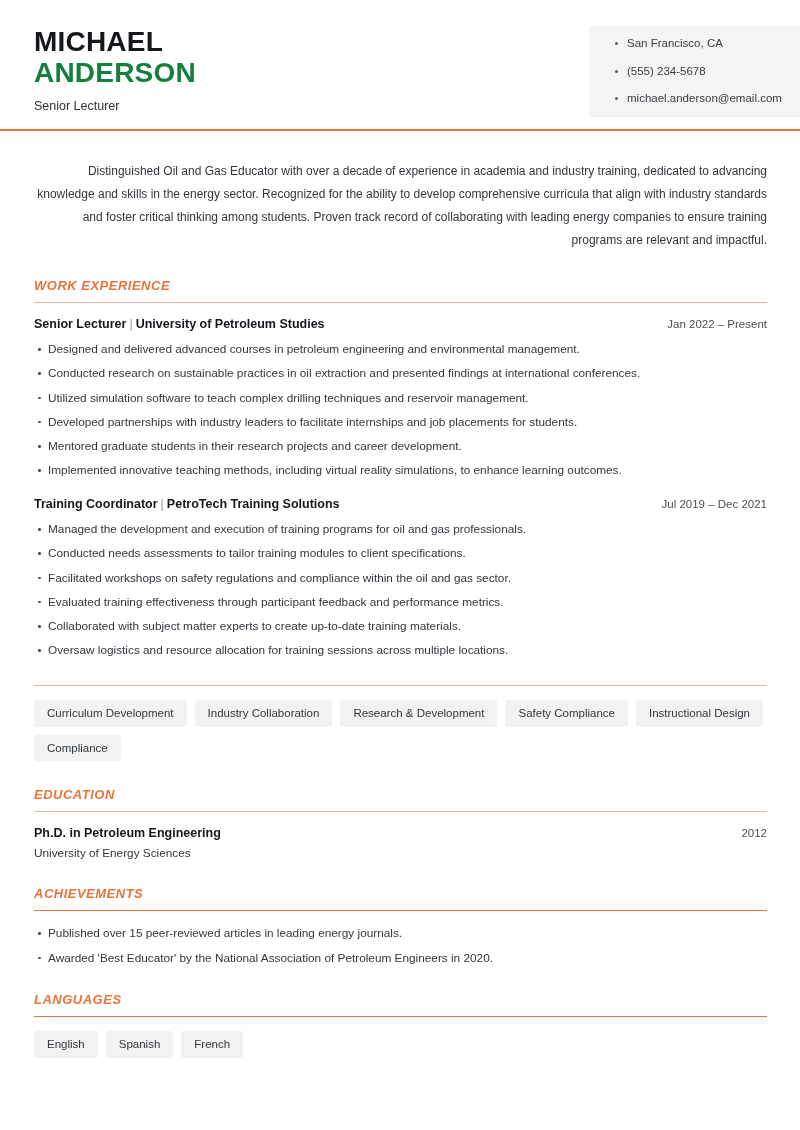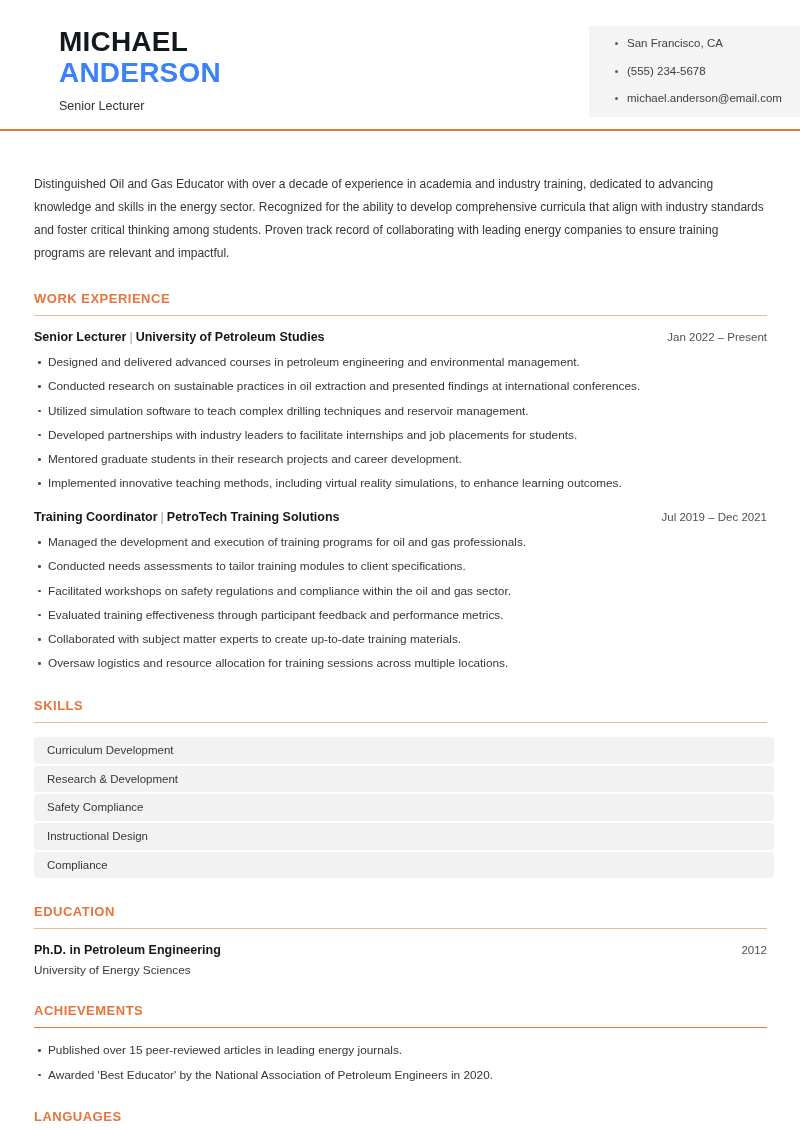--- a/index.html
+++ b/index.html
@@ -20,36 +20,36 @@
     overflow: hidden;
   }
 
   
   .header {
     position: relative;
     height: 130px;
     padding: 26px 0 0 34px;
   }
 
-  .name-block { width: 430px; margin-left: 25px; }
+  .name-block { width: 430px; }
 
   .name-first {
     font-size: 28px;
     font-weight: bold;
     letter-spacing: 0.2px;
     color: #14181c;
     line-height: 1.12;
     text-transform: uppercase;
   }
 
   .name-last {
     font-size: 28px;
     font-weight: bold;
     letter-spacing: 0.2px;
-    color: #3b82f6;
+    color: #15803d;
     line-height: 1.12;
     text-transform: uppercase;
   }
 
   .job-title {
     margin-top: 10px;
     font-size: 12.5px;
     color: #2e3338;
     font-weight: normal;
   }
@@ -89,38 +89,39 @@
     left: 0;
     width: 800px;
     height: 2px;
     background: #e1793f;
   }
 
   
   .body-wrap { padding: 0 34px; }
 
   .summary {
-    margin-top: 43px;
+    margin-top: 30px;
     font-size: 12px;
     line-height: 1.92;
     color: #32373c;
     width: 733px;
-    text-align: left;
+    text-align: right;
   }
 
   
   .section { margin-top: 26px; }
 
   .section-title {
     font-size: 13px;
     font-weight: bold;
     color: #e8743b;
     letter-spacing: 0.5px;
     text-transform: uppercase;
     margin-bottom: 9px;
+    font-style: italic;
   }
 
   .section-rule {
     width: 733px;
     height: 1px;
     background: #edb79c;
     margin-bottom: 14px;
   }
   .section-rule.strong { background: #e1793f; }
 
@@ -174,23 +175,22 @@
     width: 2.5px;
     height: 2.5px;
     background: #4b5055;
     border-radius: 50%;
   }
 
   
   .chips {
     display: flex;
     flex-wrap: wrap;
-    gap: 2px;
+    gap: 8px;
     width: 740px;
-    flex-direction: column;
   }
 
   .chip {
     background: #f2f2f2;
     color: #32373c;
     font-size: 11.5px;
     padding: 7px 13px;
     border-radius: 3px;
     line-height: 1.1;
     white-space: nowrap;
@@ -291,24 +291,24 @@
           <li>Conducted needs assessments to tailor training modules to client specifications.</li>
           <li>Facilitated workshops on safety regulations and compliance within the oil and gas sector.</li>
           <li>Evaluated training effectiveness through participant feedback and performance metrics.</li>
           <li>Collaborated with subject matter experts to create up-to-date training materials.</li>
           <li>Oversaw logistics and resource allocation for training sessions across multiple locations.</li>
         </ul>
       </div>
     </div>
 
     <div class="section">
-      <div class="section-title">SKILLS</div>
       <div class="section-rule"></div>
       <div class="chips">
         <span class="chip">Curriculum Development</span>
+        <span class="chip">Industry Collaboration</span>
         <span class="chip">Research &amp; Development</span>
         <span class="chip">Safety Compliance</span>
         <span class="chip">Instructional Design</span>
         <span class="chip">Compliance</span>
       </div>
     </div>
 
     <div class="section">
       <div class="section-title">EDUCATION</div>
       <div class="section-rule"></div>

